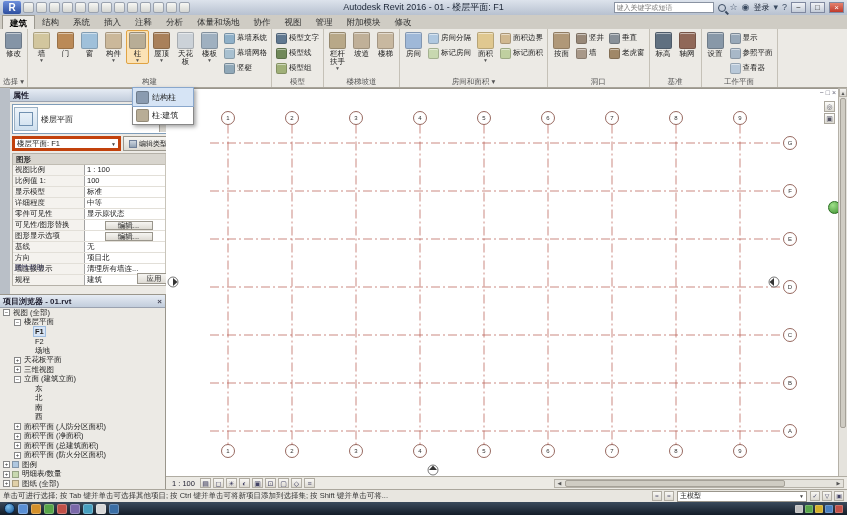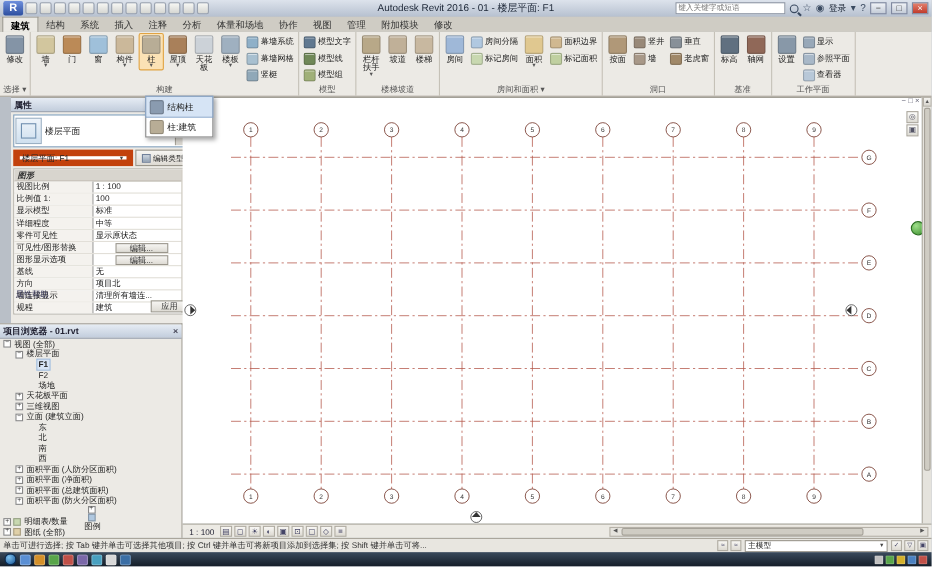--- a/index.html
+++ b/index.html
@@ -52,26 +52,26 @@
   #properties{top:88px;height:206px;margin-left:10px;}
   #browser{top:294px;height:195px;}
   .pal-header{height:13px;background:linear-gradient(#e6ecf4,#c2cddc);display:flex;align-items:center;padding:0 3px;font-size:8px;font-weight:bold;color:#223;border-bottom:1px solid #9aa2b0;}
   .pal-close{margin-left:auto;font-size:8px;color:#445;line-height:11px;}
   #type-selector{margin:2px;height:30px;background:#fff;border:1px solid #7f9db9;display:flex;align-items:center;gap:3px;padding:1px;}
   #type-thumb{width:24px;height:24px;background:linear-gradient(#eef4fa,#cfe0ef);border:1px solid #9ab0c4;position:relative;}
   #type-thumb::after{content:"";position:absolute;left:4px;top:4px;right:4px;bottom:4px;border:1px solid #7090b0;}
   #type-label{font-size:8px;}
   #type-drop{margin-left:auto;width:12px;height:26px;background:linear-gradient(#f2f1ee,#d8d5ce);border-left:1px solid #a8a49a;font-size:6px;text-align:center;line-height:26px;color:#444;}
   #instance-row{display:flex;margin:0 2px 2px 2px;gap:2px;height:15px;}
-  #instance-combo{flex:1;background:#fff;border:6px solid #c2410c;display:flex;align-items:center;font-size:7.5px;padding:0 2px;}
+  #instance-combo{flex:1;background:#fff;border:3px solid #c2410c;display:flex;align-items:center;font-size:7.5px;padding:0 2px;}
   #instance-combo .carret{margin-left:auto;font-size:5px;color:#444;}
   #edit-type-btn{width:50px;border:1px solid #9a968c;background:linear-gradient(#f6f5f2,#dedbd4);font-size:7px;display:flex;align-items:center;justify-content:center;gap:2px;}
   .mini-ic{width:8px;height:8px;background:linear-gradient(#cdd6e0,#92a2b4);border:1px solid #70809a;}
   #pgrid{margin:0 2px;border:1px solid #b5b1a8;background:#fff;height:133px;overflow:hidden;position:relative;}
-  .psection{height:11px;background:#d8d5ce;font-size:7.5px;font-weight:bold;padding:0 3px;line-height:11px;color:#333;border-bottom:1px solid #c0bcb2;font-style:italic;}
+  .psection{height:11px;background:#d8d5ce;font-size:7.5px;font-weight:bold;padding:0 3px;line-height:11px;color:#333;border-bottom:1px solid #c0bcb2;}
   .prow{display:flex;height:11px;border-bottom:1px solid #e2dfd8;font-size:7.5px;line-height:10px;}
   .plabel{width:72px;background:#f4f2ee;border-right:1px solid #a3a3a3;padding:0 2px;white-space:nowrap;overflow:hidden;}
   .pvalue{flex:1;padding:0 2px;white-space:nowrap;overflow:hidden;}
   .pbutton{margin:1px auto;width:48px;height:9px;border:1px solid #9a968c;background:linear-gradient(#f6f5f2,#dedbd4);text-align:center;line-height:8px;flex:0 0 auto;}
   #pgrid-scroll{position:absolute;right:0;top:0;width:7px;height:100%;background:#e8e6e0;border-left:1px solid #c8c4ba;}
   #pgrid-thumb{position:absolute;left:1px;top:2px;width:5px;height:40px;background:#c2beb4;border-radius:2px;}
   #prop-footer{position:absolute;left:0;bottom:16px;width:100%;height:15px;display:flex;align-items:flex-start;padding:0 4px;font-size:7.5px;color:#335;flex-direction:column;}
   #apply-btn{margin-left:auto;width:34px;height:11px;border:1px solid #9a968c;background:linear-gradient(#f6f5f2,#dedbd4);text-align:center;line-height:10px;font-size:7.5px;color:#333;}
 
   
@@ -534,21 +534,21 @@
           <span class="tlabel">面积平面 (净面积)</span>
         </div>
         <div class="trow" style="padding-left: 14px;">
           <span class="expander">+</span>
           <span class="tlabel">面积平面 (总建筑面积)</span>
         </div>
         <div class="trow" style="padding-left: 14px;">
           <span class="expander">+</span>
           <span class="tlabel">面积平面 (防火分区面积)</span>
         </div>
-        <div class="trow" style="padding-left: 3px; flex-direction: column;">
+        <div class="trow" style="padding-left: 3px;">
           <span class="expander">+</span>
           <span class="t-ic" style="background: rgb(176, 200, 224);"></span>
           <span class="tlabel">图例</span>
         </div>
         <div class="trow" style="padding-left: 3px;">
           <span class="expander">+</span>
           <span class="t-ic" style="background: rgb(200, 216, 176);"></span>
           <span class="tlabel">明细表/数量</span>
         </div>
         <div class="trow" style="padding-left: 3px;">

